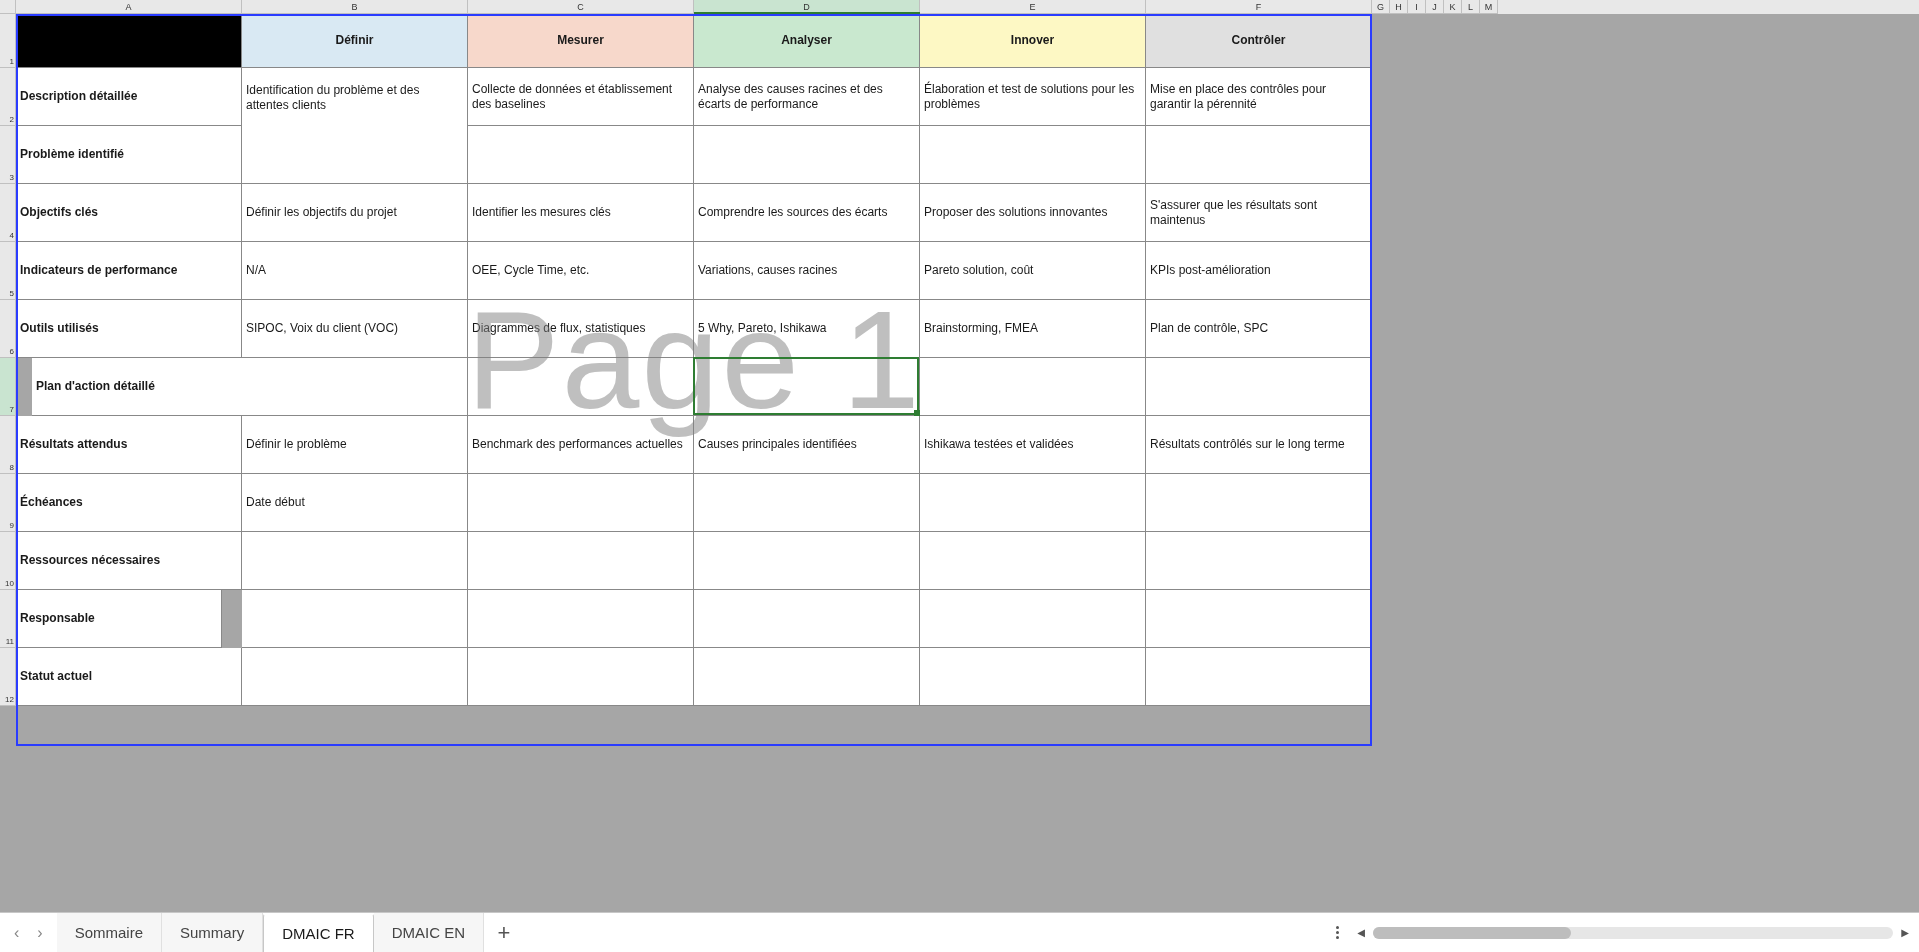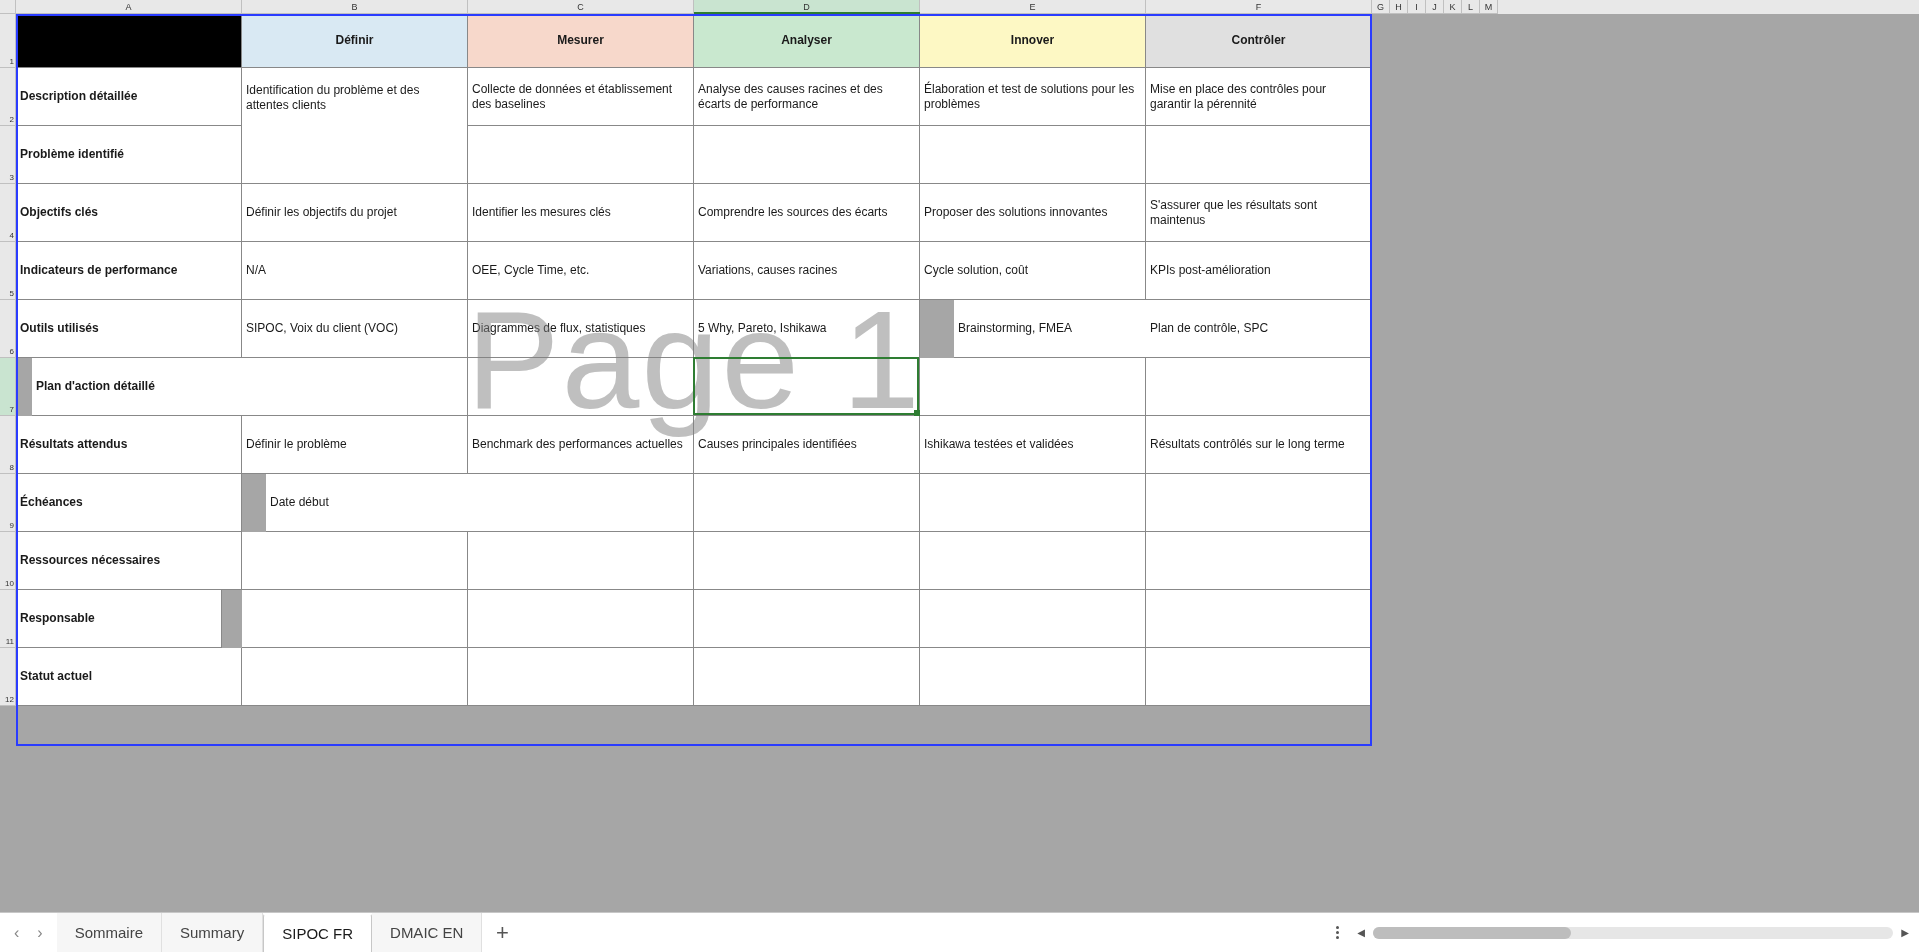--- a/index.html
+++ b/index.html
@@ -315,42 +315,42 @@
         <div class="cell rowlabel" style="left: 0px; top: 170px; width: 226px; height: 58px;">Objectifs clés</div>
         <div class="cell " style="left: 226px; top: 170px; width: 226px; height: 58px;">Définir les objectifs du projet</div>
         <div class="cell " style="left: 452px; top: 170px; width: 226px; height: 58px;">Identifier les mesures clés</div>
         <div class="cell " style="left: 678px; top: 170px; width: 226px; height: 58px;">Comprendre les sources des écarts</div>
         <div class="cell " style="left: 904px; top: 170px; width: 226px; height: 58px;">Proposer des solutions innovantes</div>
         <div class="cell " style="left: 1130px; top: 170px; width: 226px; height: 58px;">S'assurer que les résultats sont maintenus</div>
         <div class="cell rowlabel" style="left: 0px; top: 228px; width: 226px; height: 58px;">Indicateurs de performance</div>
         <div class="cell " style="left: 226px; top: 228px; width: 226px; height: 58px;">N/A</div>
         <div class="cell " style="left: 452px; top: 228px; width: 226px; height: 58px;">OEE, Cycle Time, etc.</div>
         <div class="cell " style="left: 678px; top: 228px; width: 226px; height: 58px;">Variations, causes racines</div>
-        <div class="cell " style="left: 904px; top: 228px; width: 226px; height: 58px;">Cycle solution, coût</div>
+        <div class="cell " style="left: 904px; top: 228px; width: 226px; height: 58px;">Pareto solution, coût</div>
         <div class="cell " style="left: 1130px; top: 228px; width: 226px; height: 58px;">KPIs post-amélioration</div>
         <div class="cell rowlabel" style="left: 0px; top: 286px; width: 226px; height: 58px;">Outils utilisés</div>
         <div class="cell " style="left: 226px; top: 286px; width: 226px; height: 58px;">SIPOC, Voix du client (VOC)</div>
         <div class="cell " style="left: 452px; top: 286px; width: 226px; height: 58px;">Diagrammes de flux, statistiques</div>
         <div class="cell " style="left: 678px; top: 286px; width: 226px; height: 58px;">5 Why, Pareto, Ishikawa</div>
-        <div class="cell " style="left: 904px; top: 286px; width: 226px; height: 58px; margin-left: 34px;">Brainstorming, FMEA</div>
+        <div class="cell " style="left: 904px; top: 286px; width: 226px; height: 58px;">Brainstorming, FMEA</div>
         <div class="cell " style="left: 1130px; top: 286px; width: 226px; height: 58px;">Plan de contrôle, SPC</div>
         <div class="cell rowlabel" style="left: 16px; top: 344px; width: 226px; height: 58px;">Plan d'action détaillé</div>
         <div class="cell " style="left: 226px; top: 344px; width: 226px; height: 58px;"></div>
         <div class="cell " style="left: 452px; top: 344px; width: 226px; height: 58px;"></div>
         <div class="cell " style="left: 678px; top: 344px; width: 226px; height: 58px;"></div>
         <div class="cell " style="left: 904px; top: 344px; width: 226px; height: 58px;"></div>
         <div class="cell " style="left: 1130px; top: 344px; width: 226px; height: 58px;"></div>
         <div class="cell rowlabel" style="left: 0px; top: 402px; width: 226px; height: 58px;">Résultats attendus</div>
         <div class="cell " style="left: 226px; top: 402px; width: 226px; height: 58px;">Définir le problème</div>
         <div class="cell " style="left: 452px; top: 402px; width: 226px; height: 58px;">Benchmark des performances actuelles</div>
         <div class="cell " style="left: 678px; top: 402px; width: 226px; height: 58px;">Causes principales identifiées</div>
         <div class="cell " style="left: 904px; top: 402px; width: 226px; height: 58px;">Ishikawa testées et validées</div>
         <div class="cell " style="left: 1130px; top: 402px; width: 226px; height: 58px;">Résultats contrôlés sur le long terme</div>
         <div class="cell rowlabel" style="left: 0px; top: 460px; width: 226px; height: 58px;">Échéances</div>
-        <div class="cell " style="left: 226px; top: 460px; width: 226px; height: 58px; margin-left: 24px;">Date début</div>
+        <div class="cell " style="left: 226px; top: 460px; width: 226px; height: 58px;">Date début</div>
         <div class="cell " style="left: 452px; top: 460px; width: 226px; height: 58px;"></div>
         <div class="cell " style="left: 678px; top: 460px; width: 226px; height: 58px;"></div>
         <div class="cell " style="left: 904px; top: 460px; width: 226px; height: 58px;"></div>
         <div class="cell " style="left: 1130px; top: 460px; width: 226px; height: 58px;"></div>
         <div class="cell rowlabel" style="left: 0px; top: 518px; width: 226px; height: 58px;">Ressources nécessaires</div>
         <div class="cell " style="left: 226px; top: 518px; width: 226px; height: 58px;"></div>
         <div class="cell " style="left: 452px; top: 518px; width: 226px; height: 58px;"></div>
         <div class="cell " style="left: 678px; top: 518px; width: 226px; height: 58px;"></div>
         <div class="cell " style="left: 904px; top: 518px; width: 226px; height: 58px;"></div>
         <div class="cell " style="left: 1130px; top: 518px; width: 226px; height: 58px;"></div>
@@ -380,21 +380,21 @@
   </div>
 
   <div class="tabbar">
     <div class="nav-arrows">
       <span class="arrow">‹</span>
       <span class="arrow">›</span>
     </div>
     <div class="tabs">
         <div class="tab">Sommaire</div>
         <div class="tab">Summary</div>
-        <div class="tab active">SIPOC FR</div>
+        <div class="tab active">DMAIC FR</div>
         <div class="tab">DMAIC EN</div>
       </div>
     <div class="add-tab">
       <span>+</span>
     </div>
     <div class="right-controls">
       <div class="kebab">
         <span></span>
           <span></span>
           <span></span>

